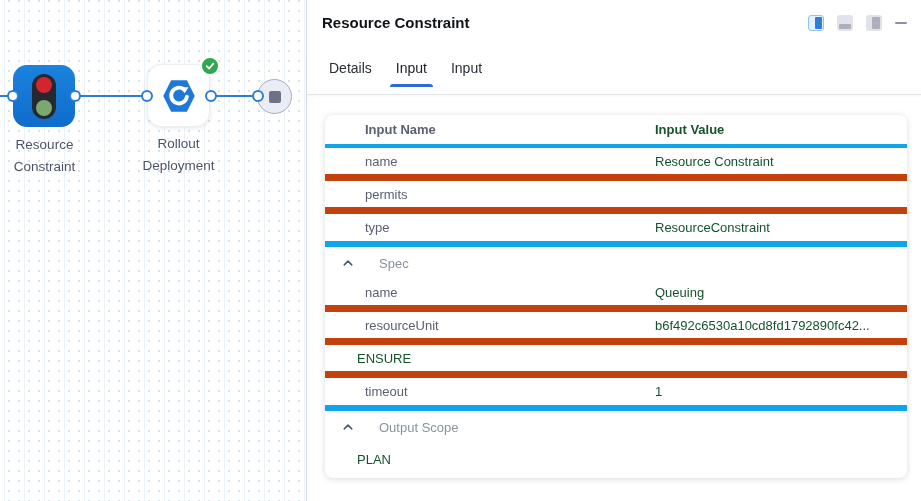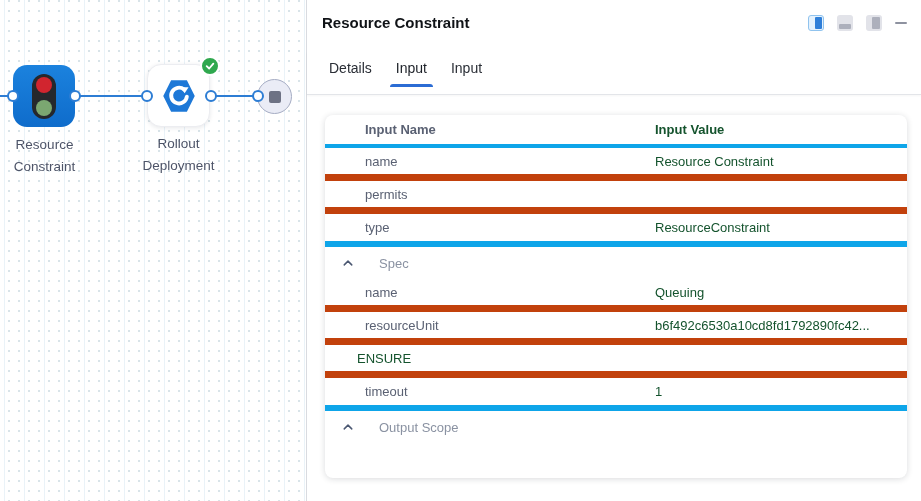--- a/index.html
+++ b/index.html
@@ -207,15 +207,16 @@
     </div>
 
     <div class="grow">
       <svg width="12" height="12" viewBox="0 0 16 16">
         <path d="M3 10.5 L8 5.5 L13 10.5" fill="none" stroke="#4b5872" stroke-width="2" stroke-linecap="round" stroke-linejoin="round"></path>
       </svg>
       <span>Output Scope</span>
     </div>
 
     <div class="trow">
+      <div class="c2">PLAN</div>
     </div>
   </div>
 </div>
 
 </body></html>

